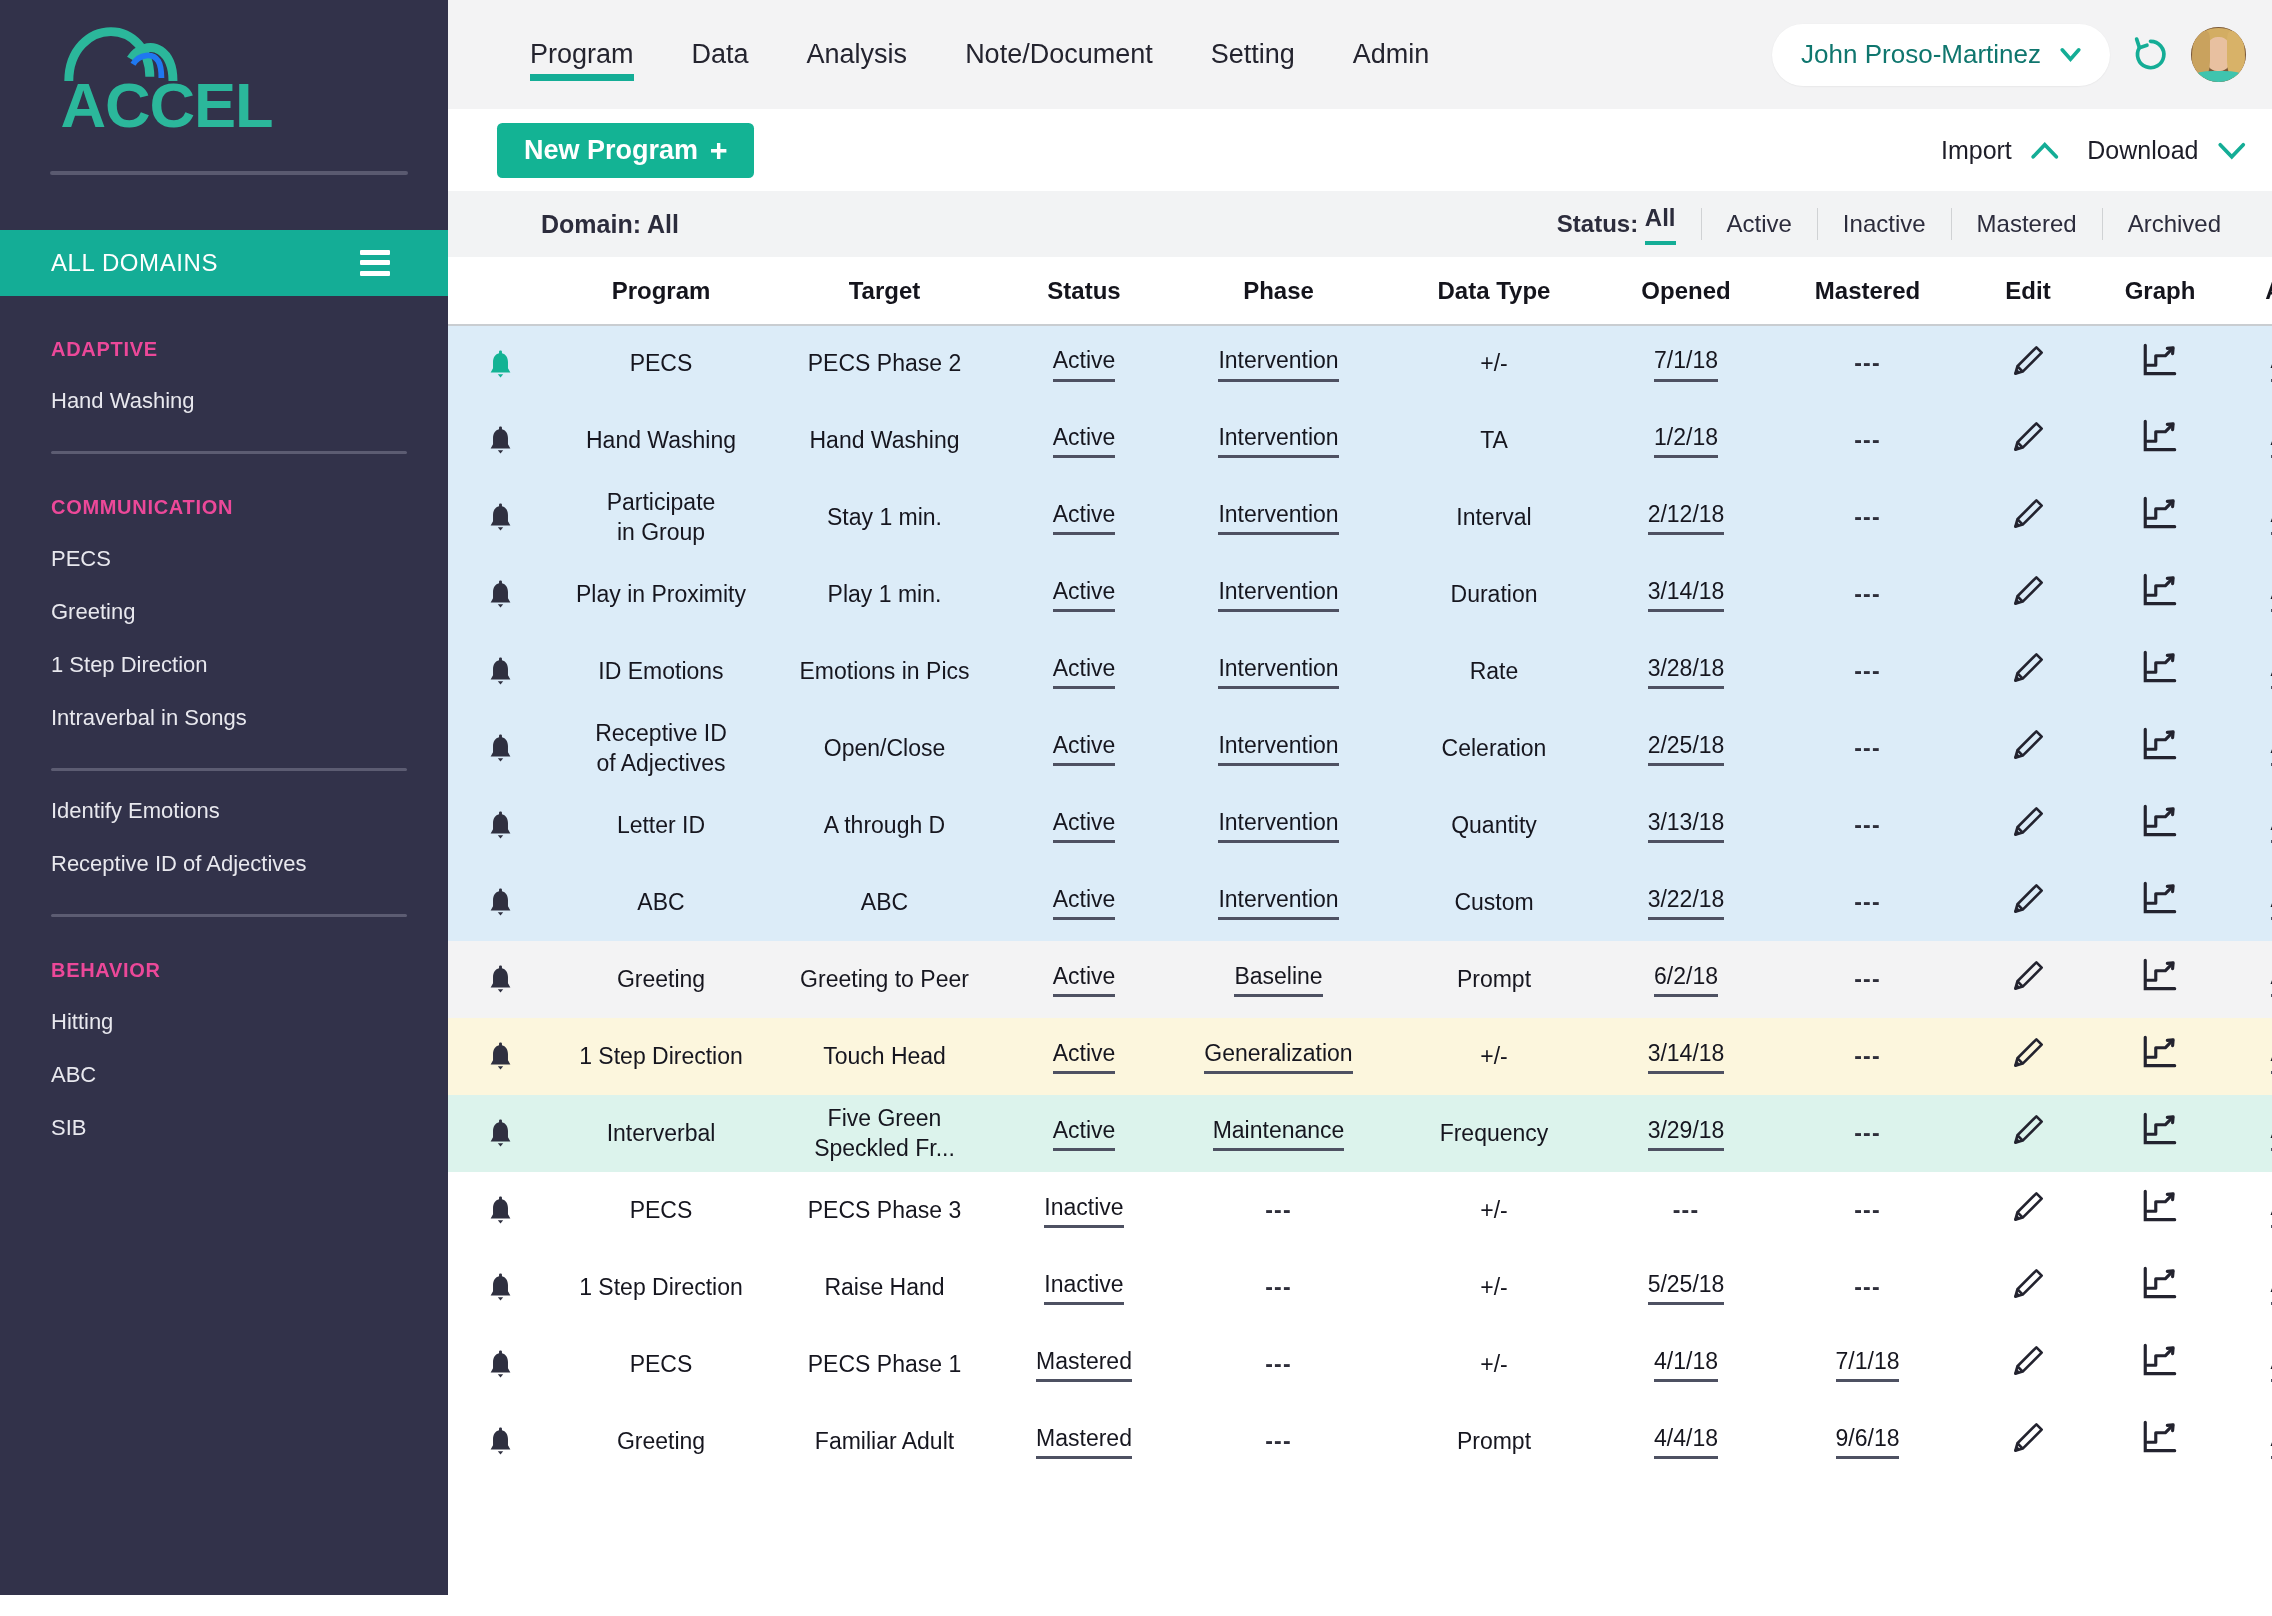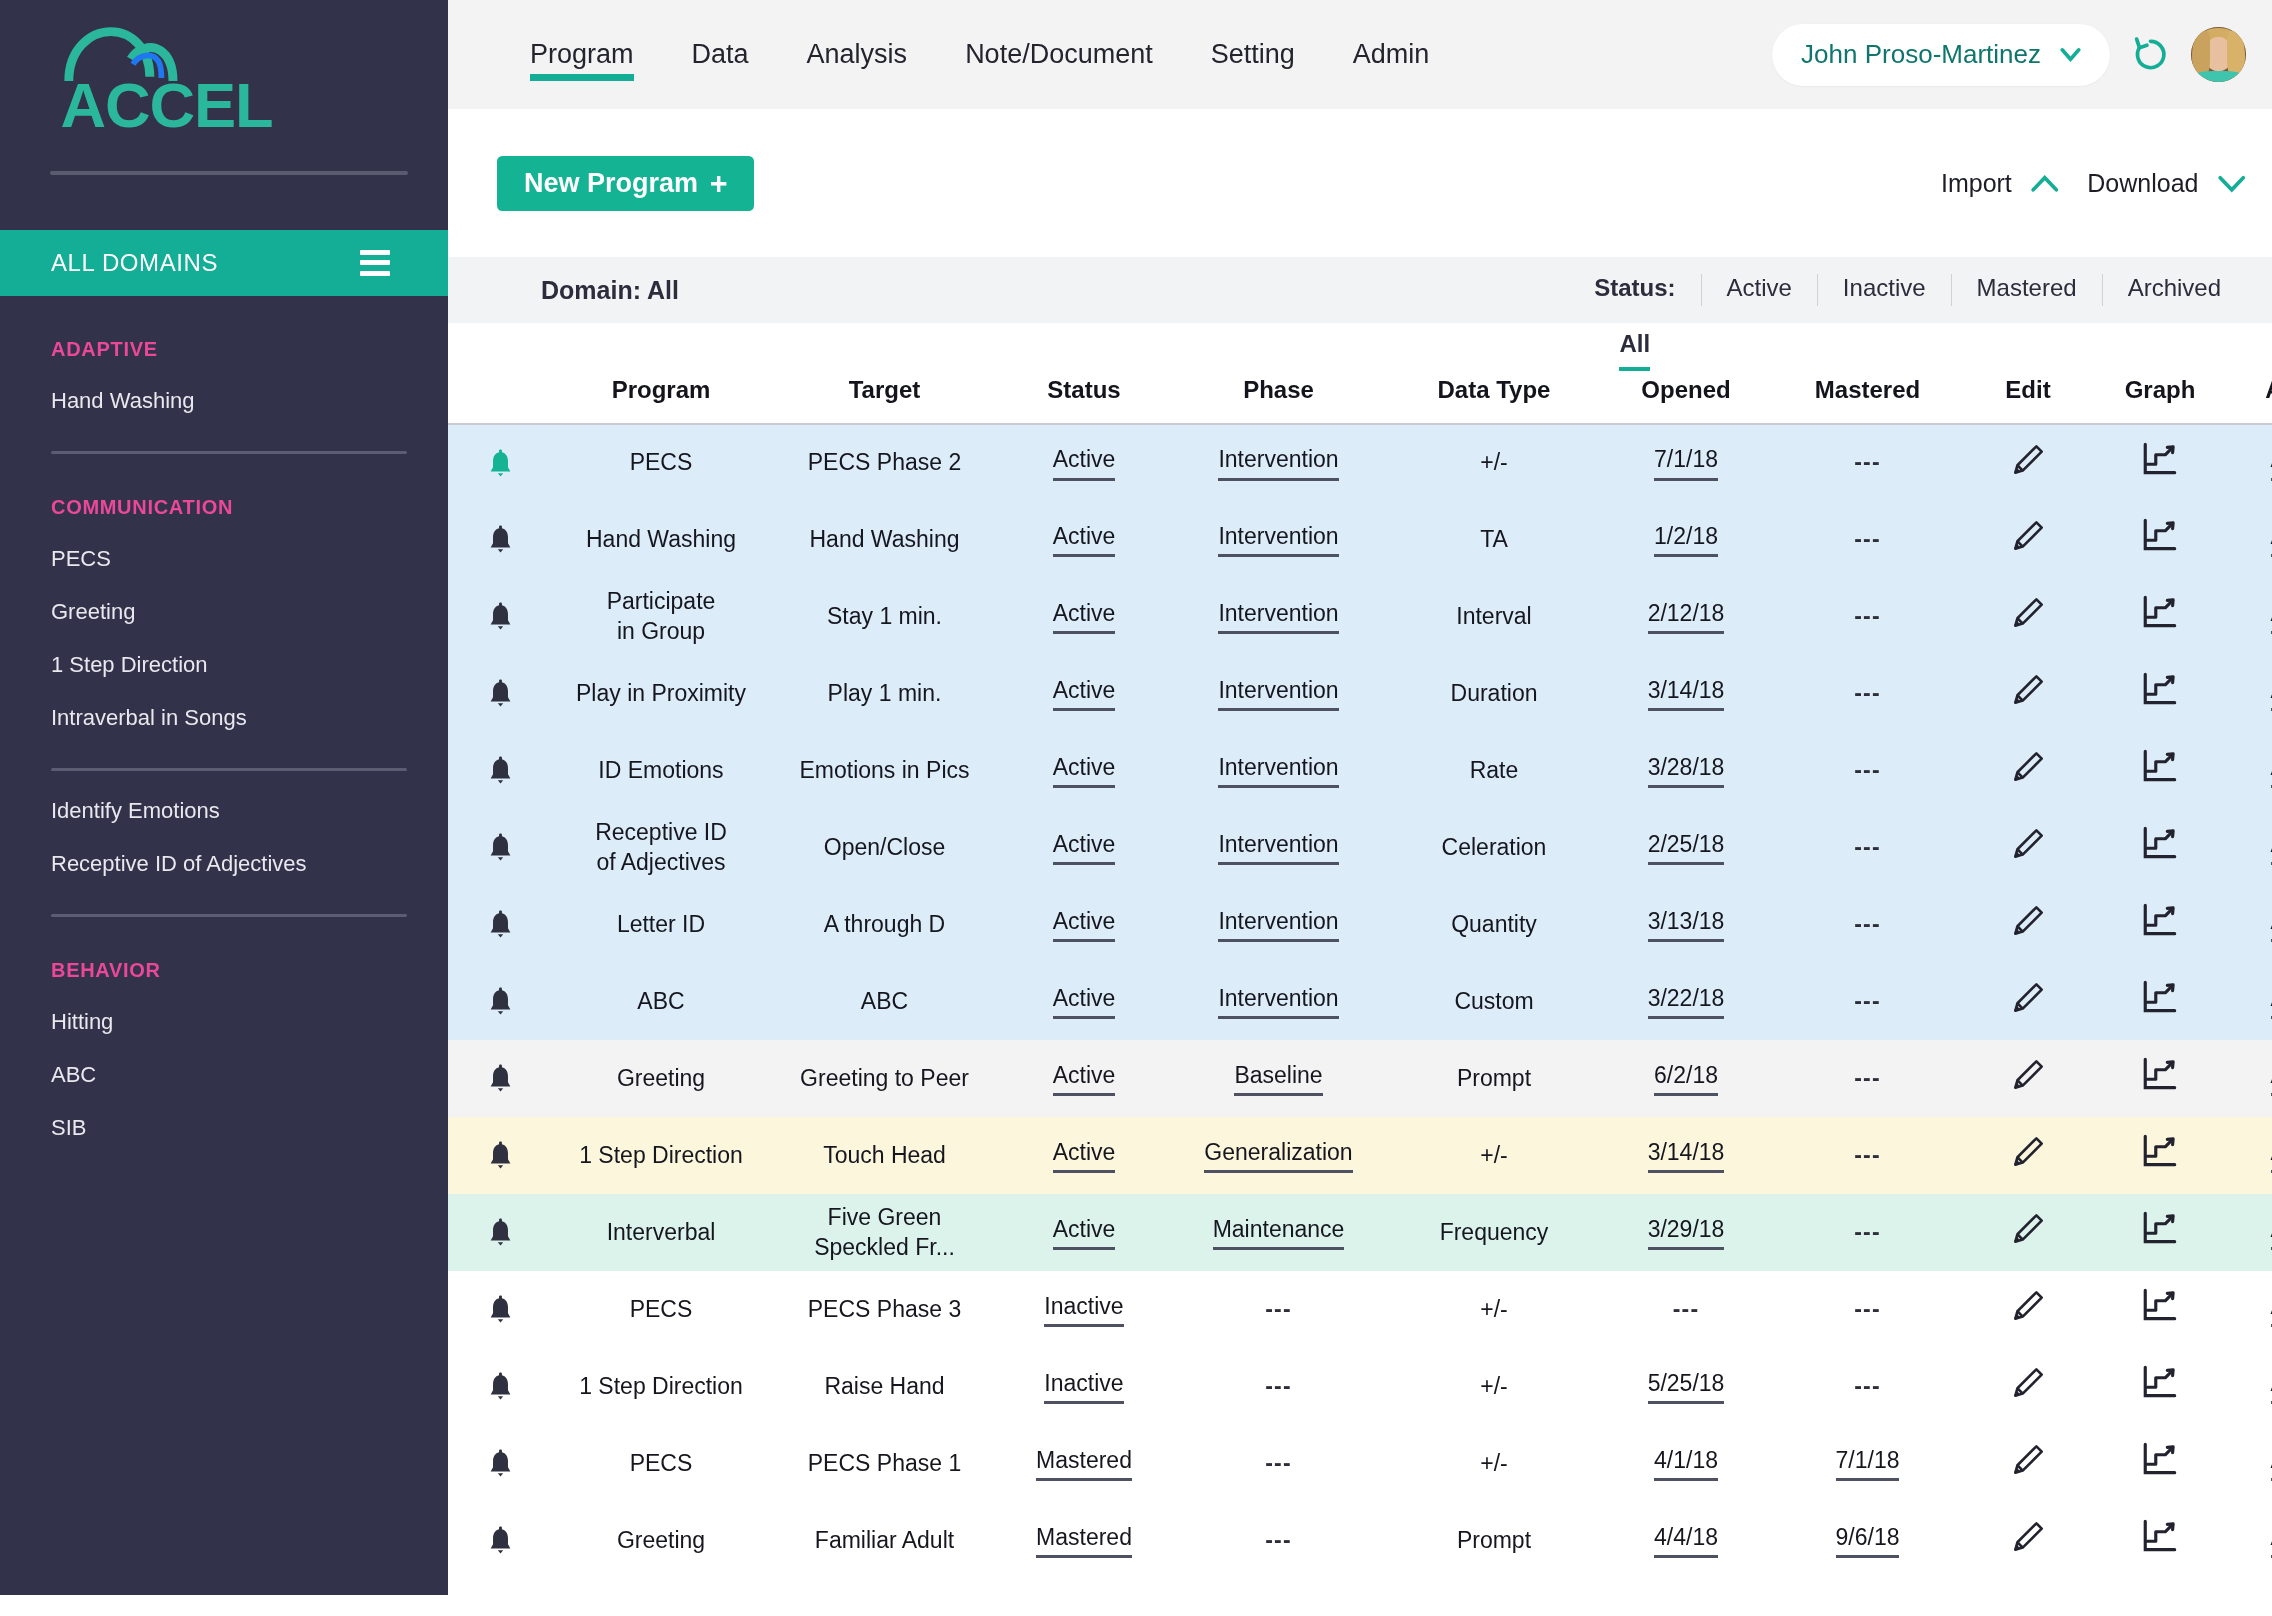--- a/index.html
+++ b/index.html
@@ -42,21 +42,21 @@
   }
   .nav-item {
     color: #e8e8ee; font-size: 22px; font-weight: 300;
     padding: 27px 0 0 51px; white-space: nowrap;
   }
   .group-divider {
     height: 3.2px; background: #5c5c72; margin: 37px 0 0 51px; width: 356px; border-radius: 1.6px;
   }
 
   
-  .main { flex: 1; height: 1616px; display: flex; flex-direction: column; background: #fff; overflow: hidden; gap: 33px; }
+  .main { flex: 1; height: 1616px; display: flex; flex-direction: column; background: #fff; overflow: hidden; }
 
   
   .topbar {
     height: 109px; background: #f3f3f4; display: flex; align-items: center;
     padding: 0 21px 0 53px; position: relative; flex: 0 0 109px;
   }
   .tabs { display: flex; align-items: center; height: 100%; }
   .tab {
     font-size: 27px; color: #24242f; padding: 0 0 0 0;
     margin-right: 0; position: relative; height: 100%;
@@ -115,21 +115,21 @@
   
   .filterbar {
     height: 66px; flex: 0 0 66px; background: #f2f3f4;
     display: flex; align-items: center; justify-content: space-between;
     padding: 0 27px 0 49px;
   }
   .domain-label { font-size: 25px; font-weight: bold; color: #2c2c3c; margin-left: 44px; }
   .status-group { display: flex; align-items: center; height: 100%; }
   .status-item {
     font-size: 24px; color: #2c2c3c; padding: 0 25px; position: relative;
-    display: flex; align-items: center; height: 32px; flex-direction: column;
+    display: flex; align-items: center; height: 32px;
   }
   .status-item + .status-item { border-left: 1.6px solid #d0d2d4; }
   .status-item.bold { font-weight: bold; }
   .status-all-under { border-bottom: 4.7px solid #14ad96; padding-bottom: 9px; }
 
   
   .table-wrap { flex: 1; overflow: hidden; background: #ffffff; }
   table.programs { width: 100%; border-collapse: collapse; table-layout: fixed; }
   table.programs thead th {
     font-size: 24px; font-weight: bold; color: #14141c;

